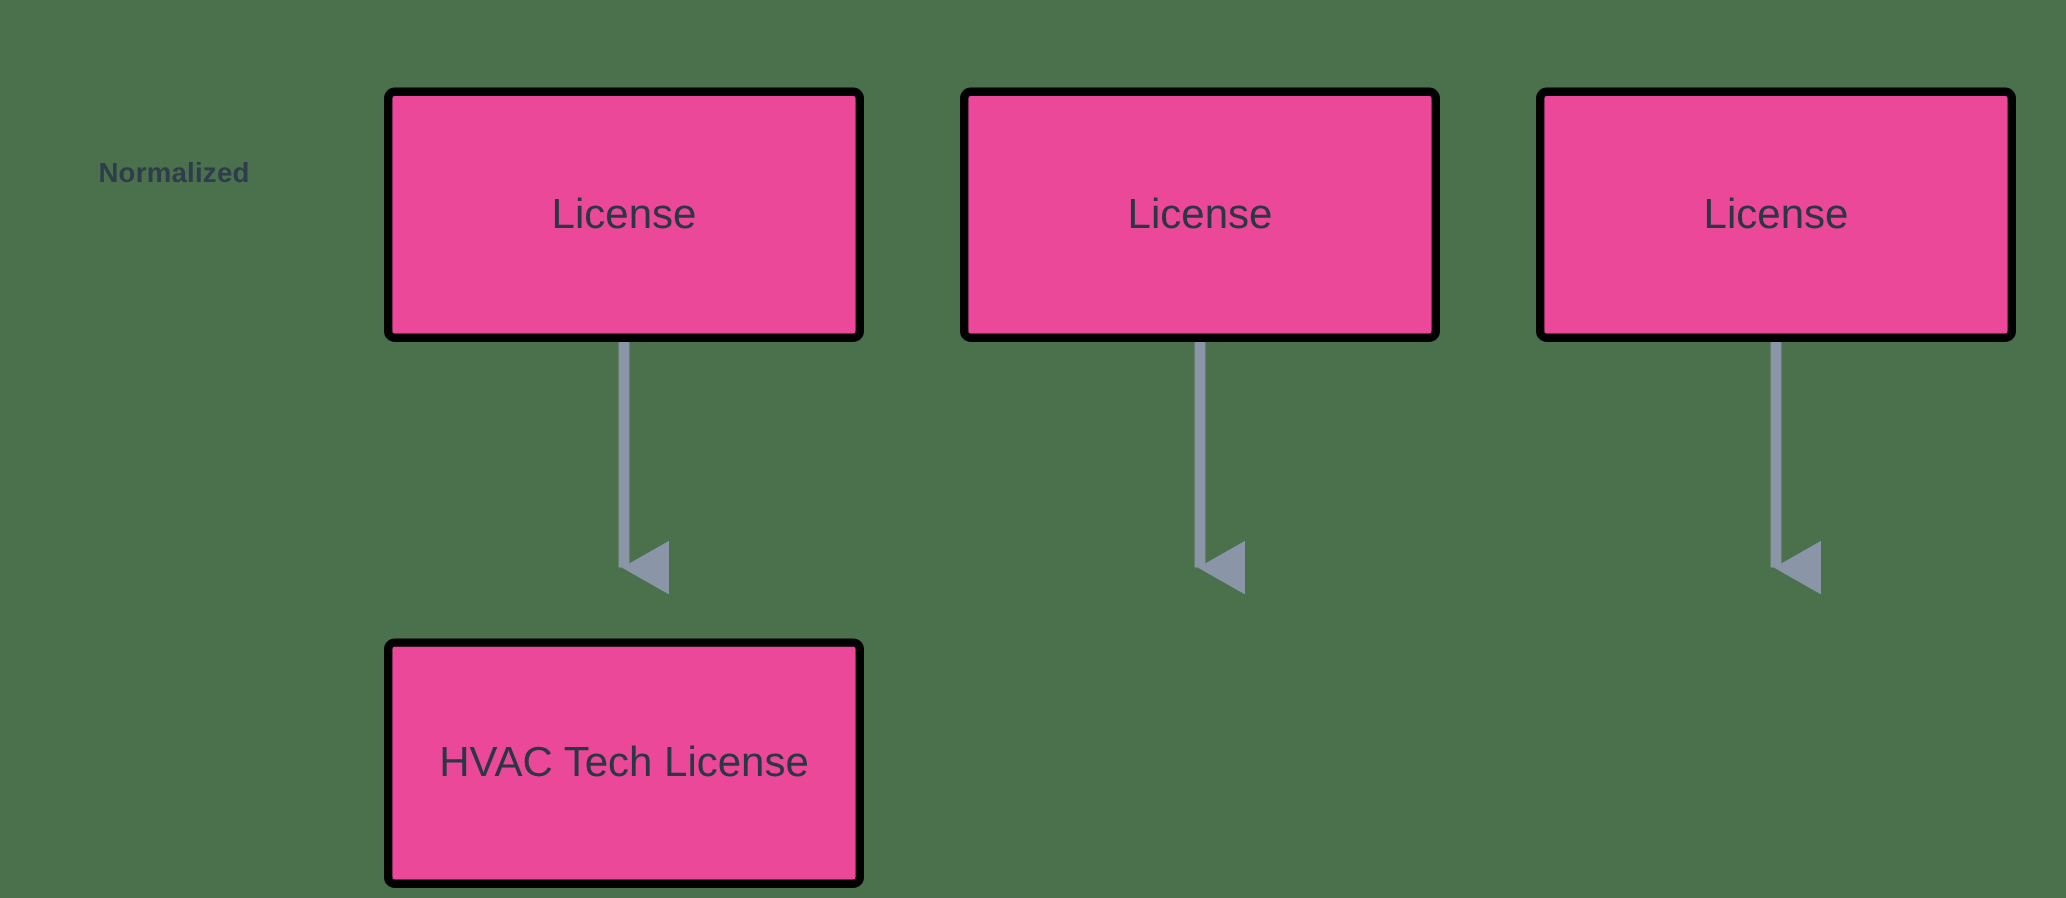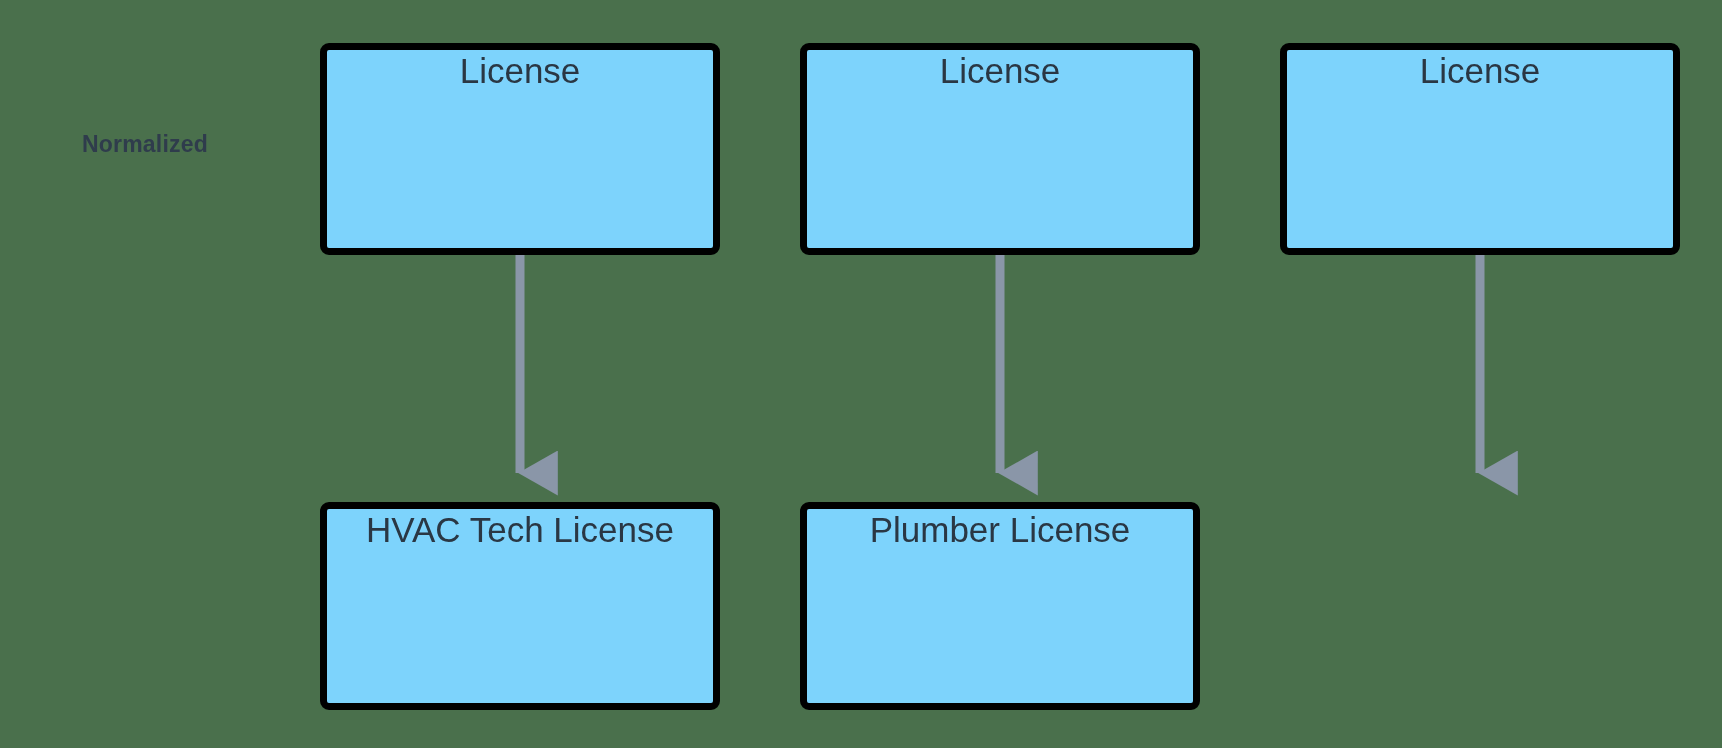--- a/index.html
+++ b/index.html
@@ -31,25 +31,27 @@
     letter-spacing: 0.2px;
     white-space: nowrap;
   }
   .row-label.normalized { top: 131px; }
   .row-label.underlying { top: 584px; }
 
   
   .node {
     position: absolute;
     box-sizing: border-box;
-    background: #7dd3fc;
+    background: #ec4899;
     border: 7px solid #000000;
     border-radius: 9px;
     display: flex;
+    align-items: center;
     justify-content: center;
+    margin-top: 30px;
   }
   .node-label {
     color: #2a3744;
     font-size: 35px;
     font-weight: 400;
     line-height: 1.2;
     white-space: nowrap;
   }
 
   
@@ -96,18 +98,15 @@
   </div>
 
   <div class="node row-top col-2">
     <span class="node-label">License</span>
   </div>
 
   <div class="node row-bottom col-0">
     <span class="node-label">HVAC Tech License</span>
   </div>
 
-  <div class="node row-bottom col-1">
-    <span class="node-label">Plumber License</span>
-  </div>
 
 
 </div>
 
 </body></html>

